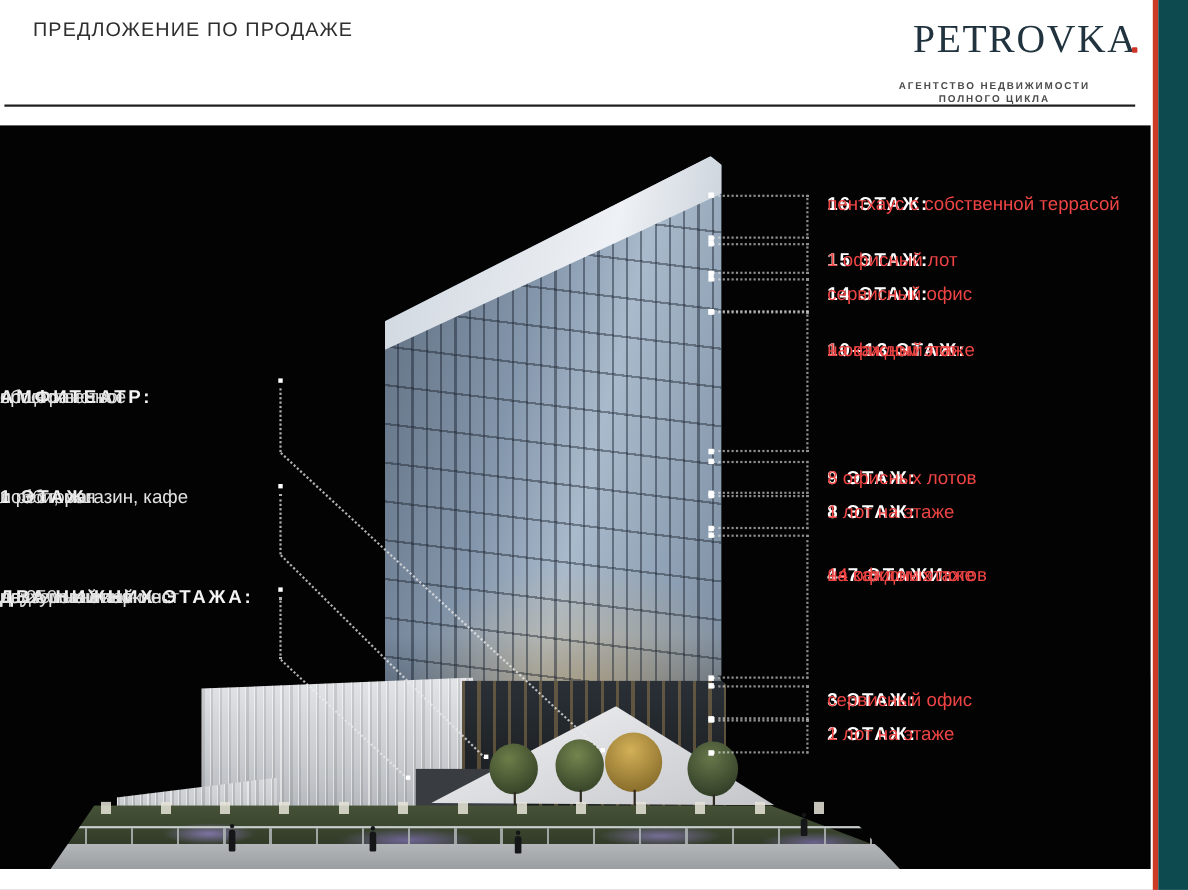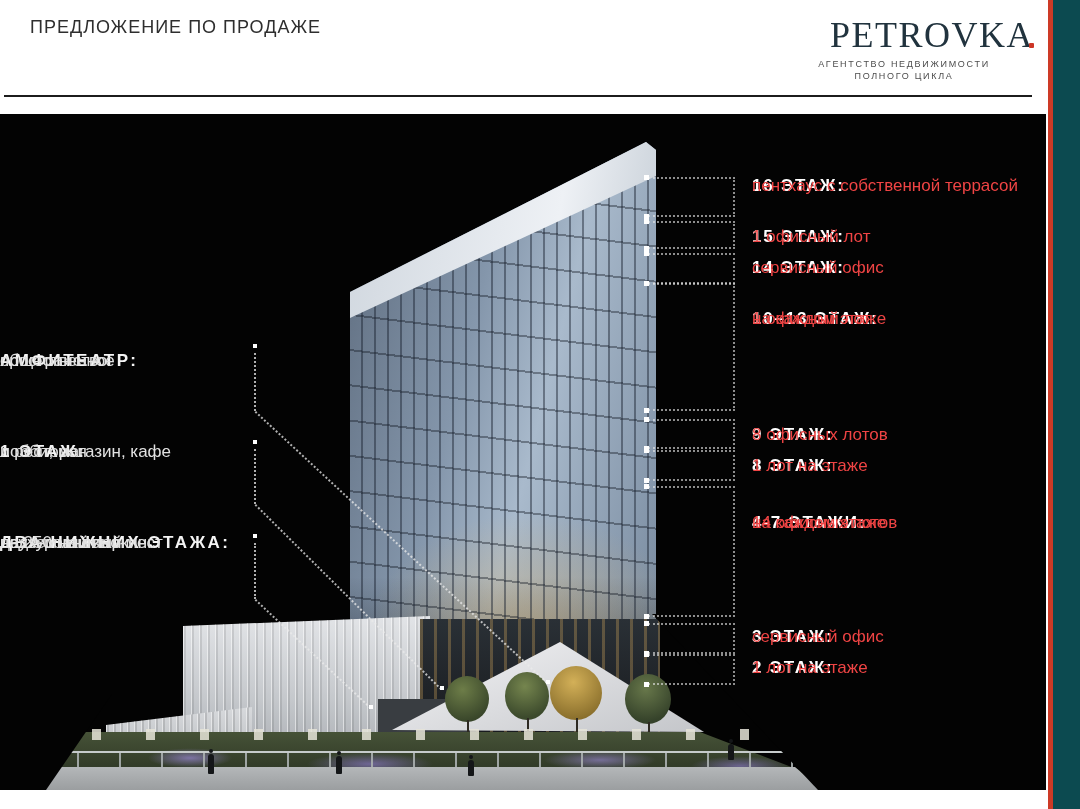--- a/index.html
+++ b/index.html
@@ -14,21 +14,21 @@
     letter-spacing:1px;color:#2e2e2e;font-weight:400;
   }
   .divider{position:absolute;left:4px;top:95px;width:1028px;height:2px;background:#1c1c1c;}
   .logo{position:absolute;left:790px;top:14px;width:228px;text-align:center;}
   .logo-name-wrap{position:relative;display:inline-block;}
   .logo-name{
     font-family:"Liberation Serif", serif;font-size:36px;letter-spacing:1.5px;
     color:#21333e;font-weight:500;margin-left:40px;
   }
   .logo-dot{position:absolute;right:0px;bottom:8px;width:5px;height:5px;background:#cd3626;border-radius:1px;}
-  .logo-tagline{margin-top:2px;font-size:9px;letter-spacing:1.7px;color:#4c4c4c;line-height:12px;font-weight:400;}
+  .logo-tagline{margin-top:16px;font-size:9px;letter-spacing:1.7px;color:#4c4c4c;line-height:12px;font-weight:700;}
   
   .accent-red{position:absolute;left:1048px;top:0;width:5px;height:809px;}
   .accent-teal{position:absolute;left:1053px;top:0;width:27px;height:809px;}
   
   .stage{position:absolute;left:0;top:114px;width:1046px;height:676px;background:#030303;overflow:hidden;}
   .stage *{position:absolute;}
   
   .tower{
     left:348px;top:26px;width:310px;height:560px;z-index:1;
     clip-path:polygon(2px 152px,298px 2px,308px 10px,308px 558px,2px 530px);

